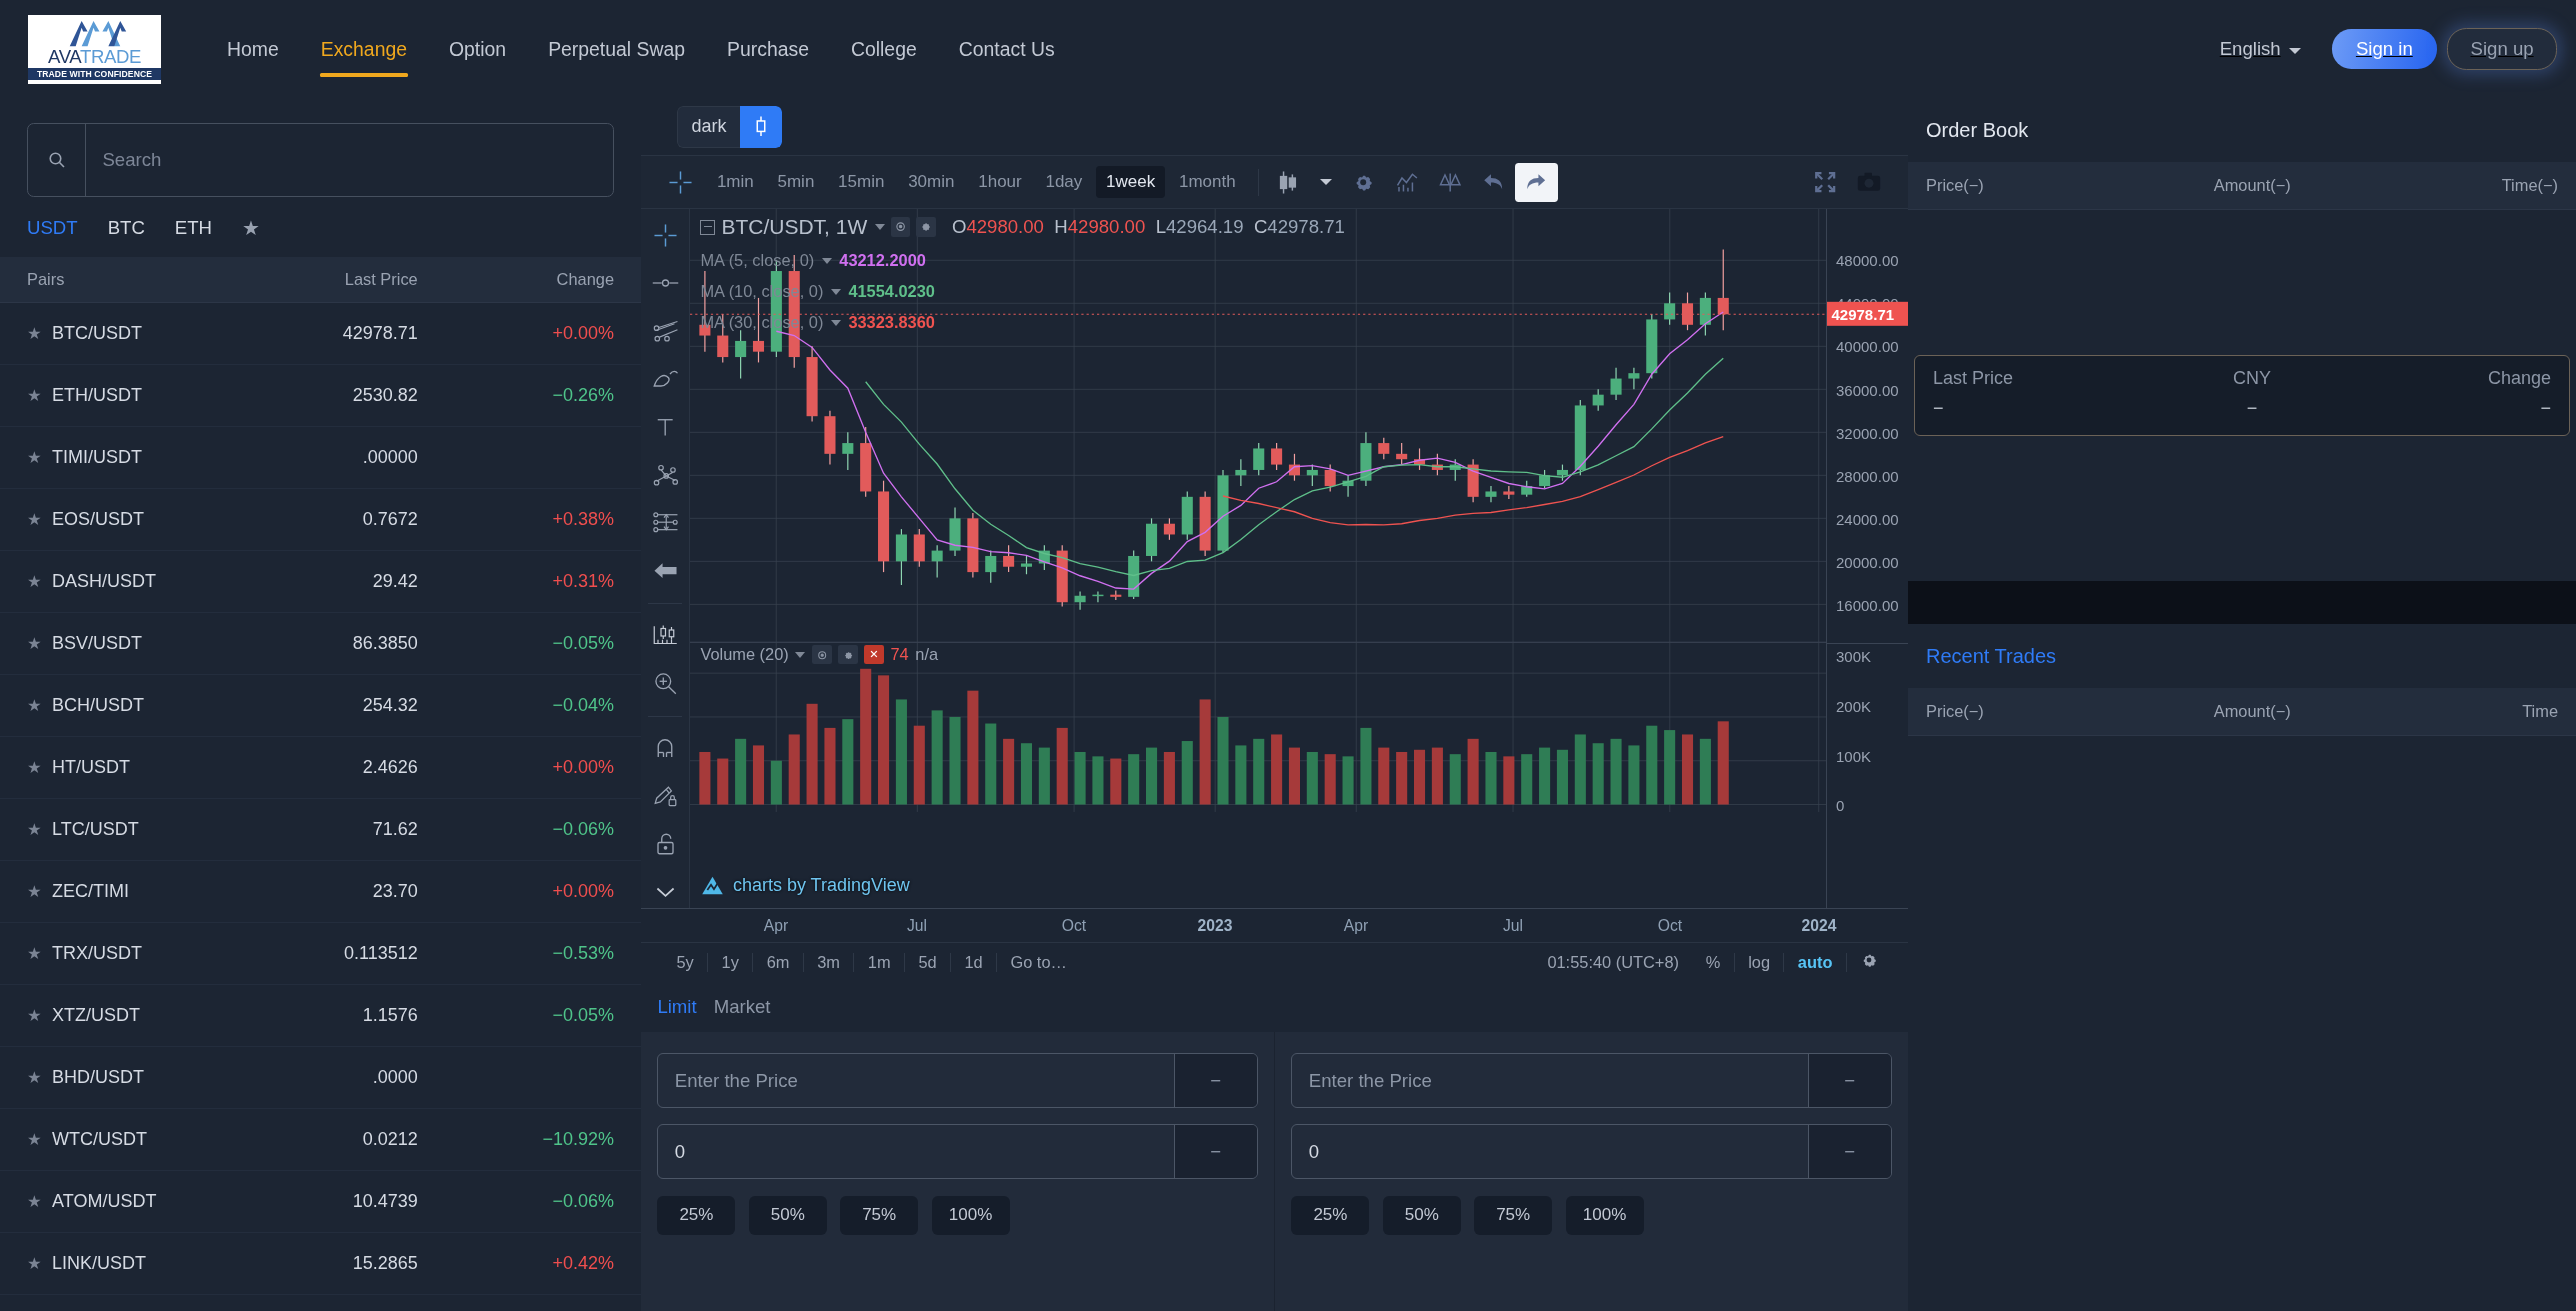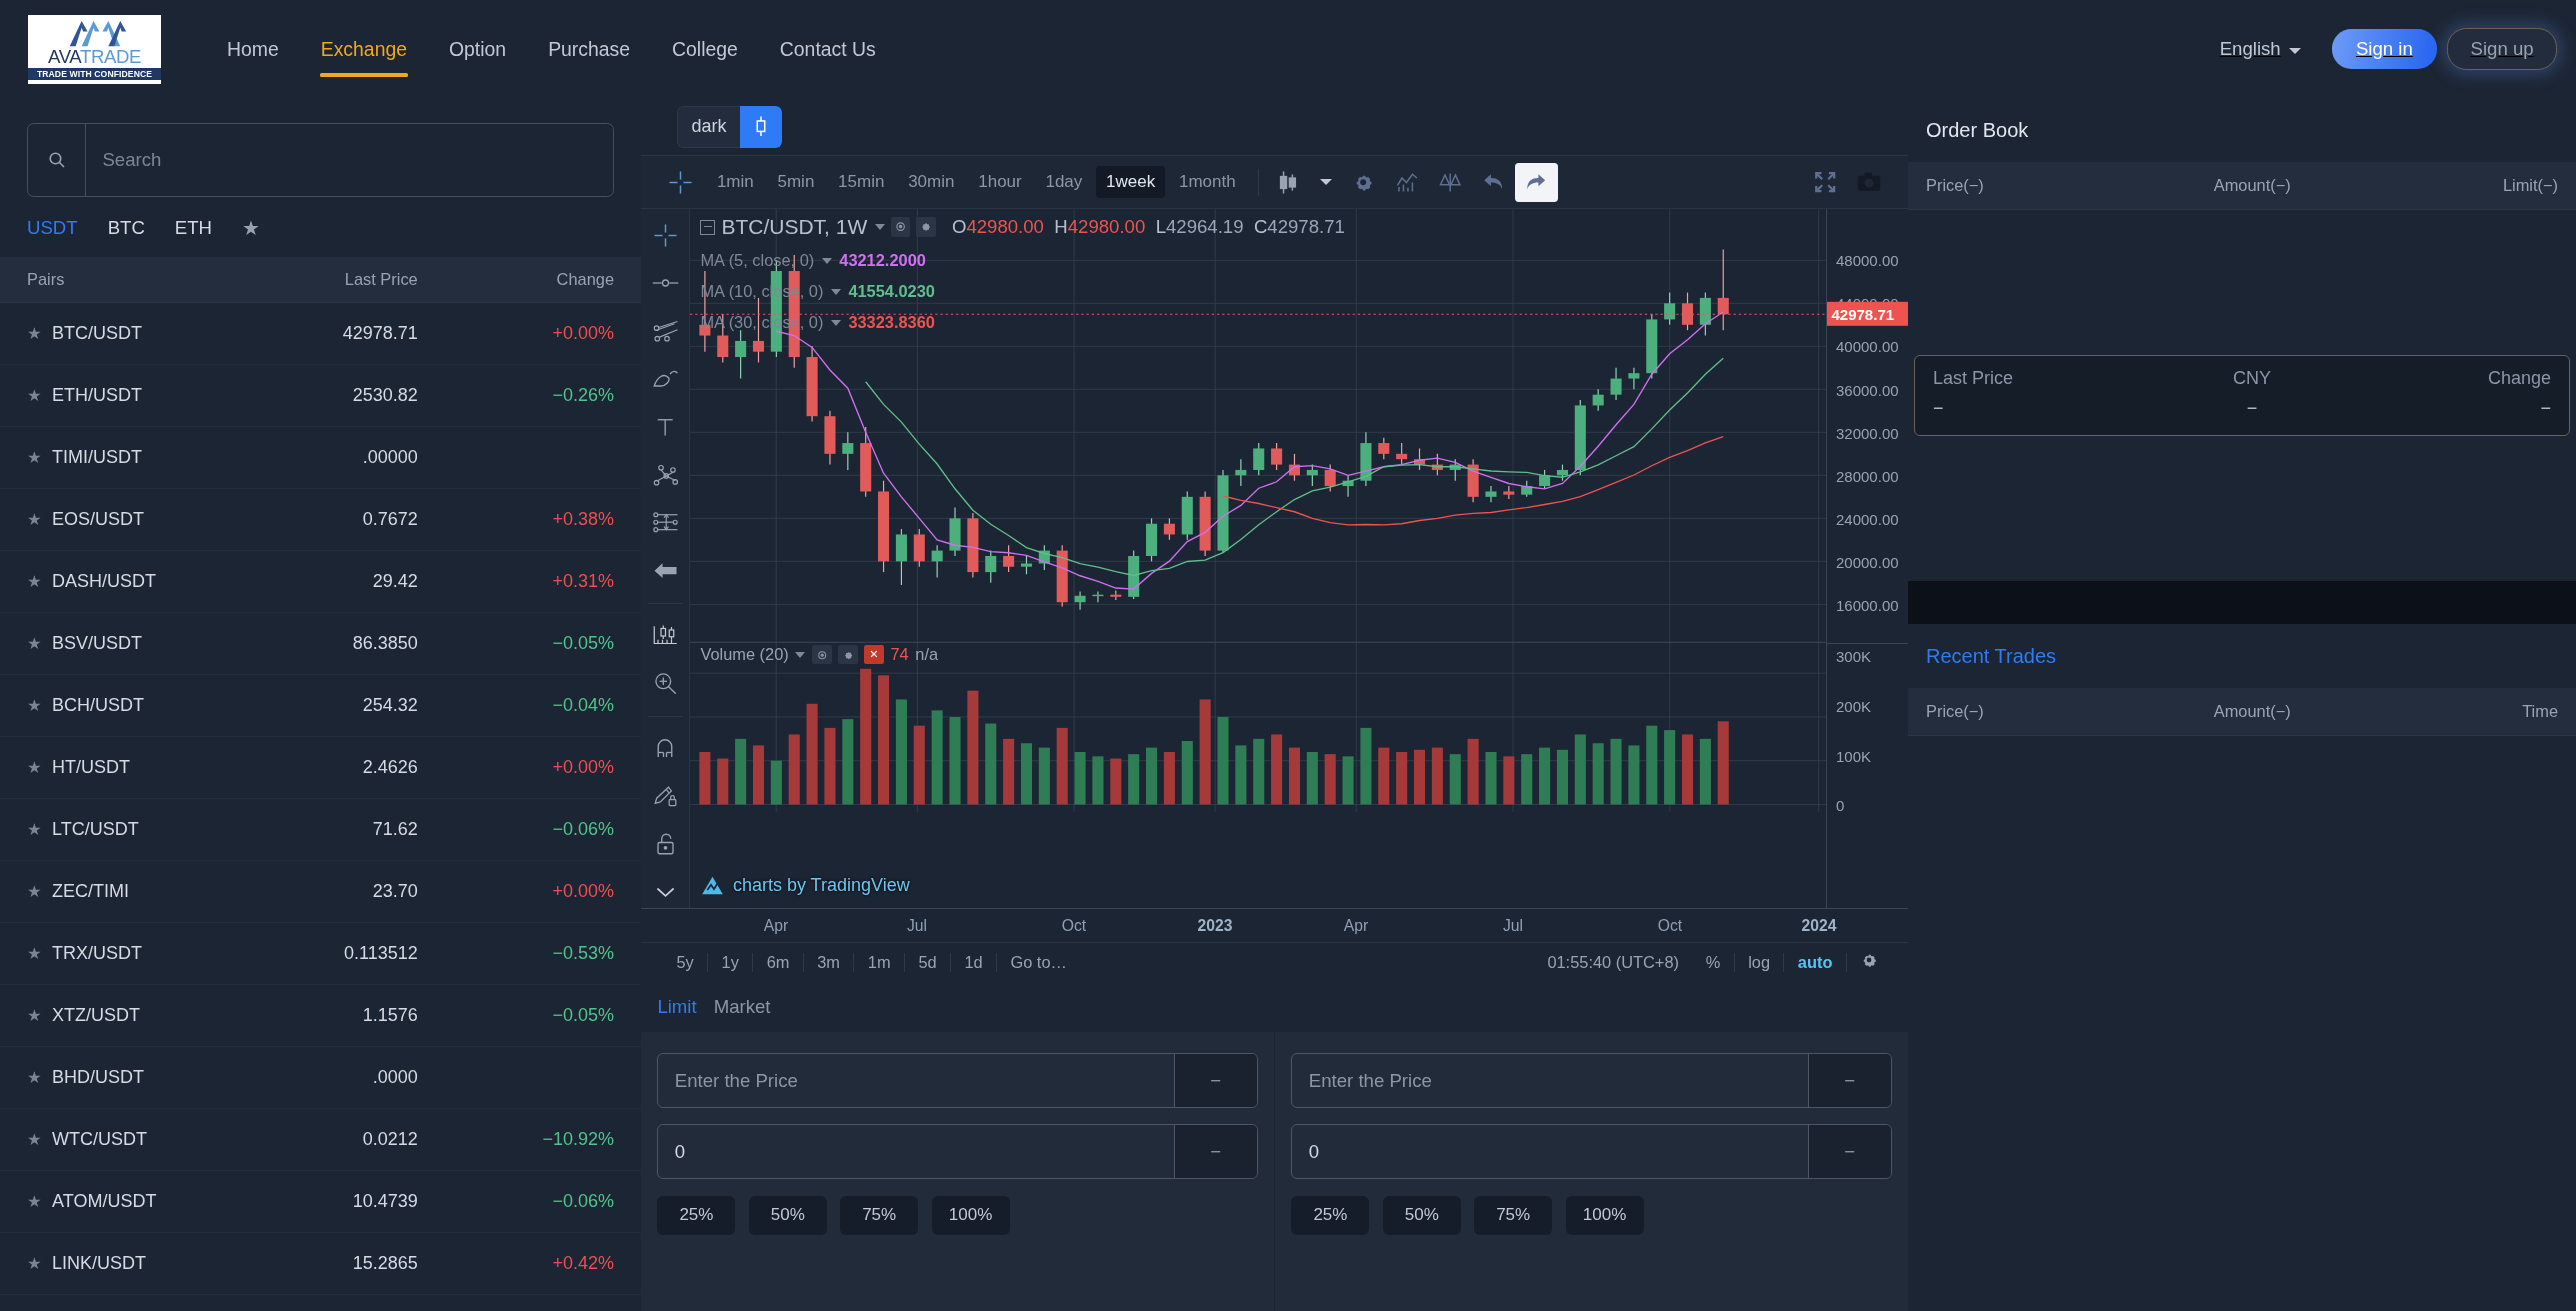--- a/index.html
+++ b/index.html
@@ -251,20 +251,21 @@
     <div class="logo-word">
       <span class="ava">AVA</span><span class="trade">TRADE</span>
     </div>
     <div class="logo-tag">TRADE WITH CONFIDENCE</div>
   </div>
 
   <div class="nav-items">
     <div class="nav-link">Home</div>
     <div class="nav-link active">Exchange</div>
     <div class="nav-link">Option</div>
+    <div class="nav-link">Perpetual Swap</div>
     <div class="nav-link">Purchase</div>
     <div class="nav-link">College</div>
     <div class="nav-link">Contact Us</div>
   </div>
 
   <div class="nav-right">
     <div class="lang">
       <span>English</span>
       <span class="caret-down"></span>
     </div>
@@ -1027,21 +1028,21 @@
     </div>
   </div>
 
   <div class="rightpanel">
 
     <div class="rp-card" style="height: 483px;">
       <div class="rp-title">Order Book</div>
       <div class="rp-head">
         <div class="rp-c1">Price(−)</div>
         <div class="rp-c2">Amount(−)</div>
-        <div class="rp-c3">Limit(−)</div>
+        <div class="rp-c3">Time(−)</div>
       </div>
       <div class="rp-body"></div>
 
       <div class="lastprice-box">
         <div class="lp-row">
           <div class="rp-c1 lp-h">Last Price</div>
           <div class="rp-c2 lp-h">CNY</div>
           <div class="rp-c3 lp-h">Change</div>
         </div>
         <div class="lp-row">

